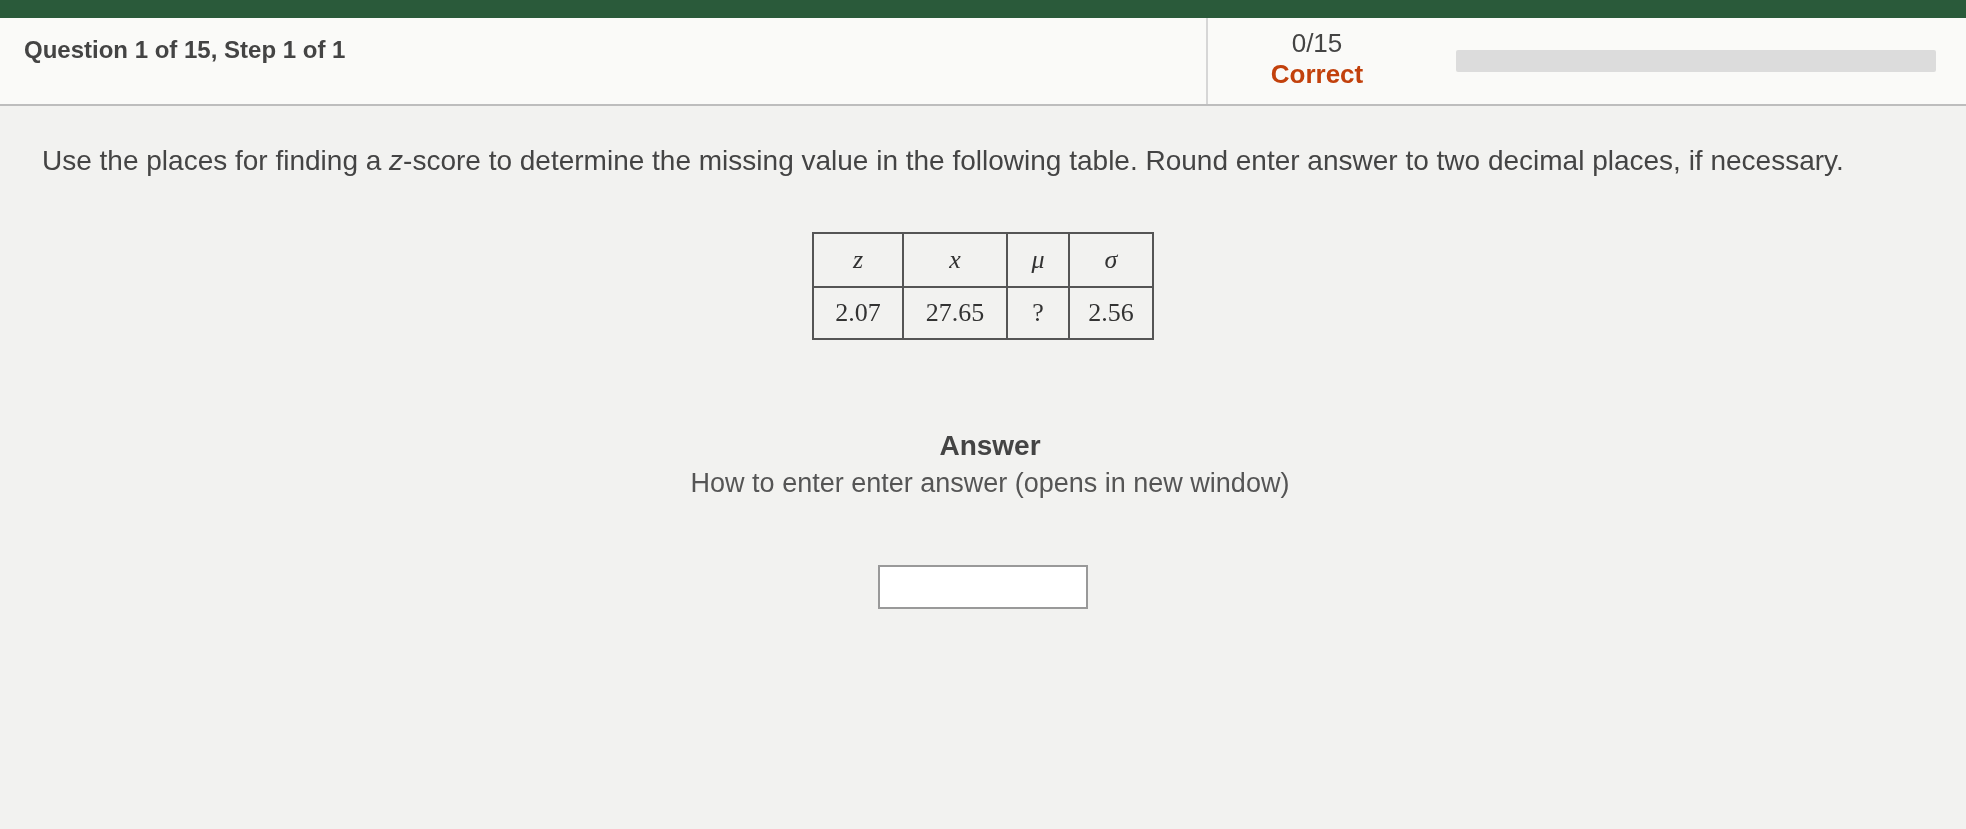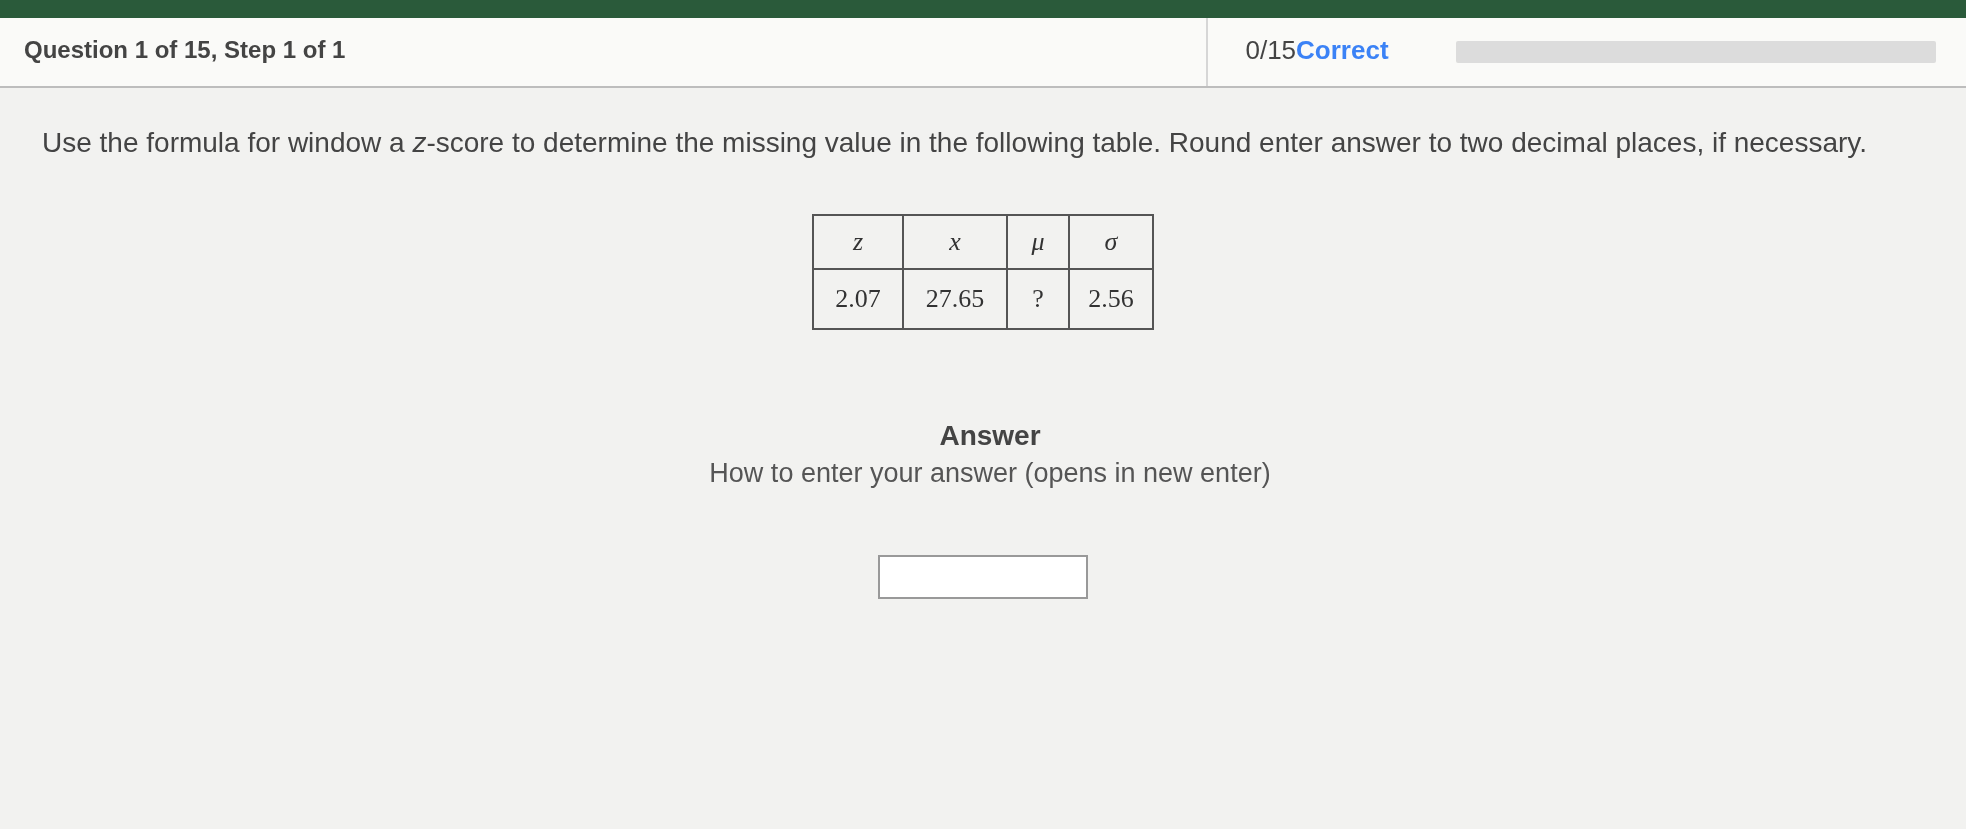--- a/index.html
+++ b/index.html
@@ -22,27 +22,27 @@
     flex: 1;
     padding: 18px 24px 22px 24px;
     font-size: 24px;
     font-weight: 700;
     color: #444;
   }
   .header-score {
     width: 220px;
     border-left: 2px solid #d6d6d6;
     display: flex;
-    flex-direction: row;
+    flex-direction: column;
     align-items: center;
     justify-content: center;
     padding: 10px 0 14px 0;
   }
   .score-num { font-size: 26px; color: #444; font-weight: 500; }
-  .score-lbl { font-size: 26px; color: #3b82f6; font-weight: 700; }
+  .score-lbl { font-size: 26px; color: #c2410c; font-weight: 700; }
   .header-progress {
     width: 540px;
     display: flex;
     align-items: center;
     justify-content: center;
     padding: 0 30px;
   }
   .progress-track {
     width: 100%;
     height: 22px;
@@ -79,21 +79,21 @@
     font-weight: 400;
     height: 54px;
     padding: 0 18px;
     font-family: Georgia, "Times New Roman", serif;
   }
   table.ztab th.col-z { width: 90px; }
   table.ztab th.col-x { width: 104px; }
   table.ztab th.col-mu { width: 62px; }
   table.ztab th.col-sg { width: 84px; }
   table.ztab td {
-    height: 60px;
+    height: 52px;
     font-family: Georgia, "Times New Roman", serif;
   }
   
   .answer-section {
     padding: 70px 28px 10px 42px;
     text-align: center;
   }
   .ans-title {
     font-size: 28px;
     font-weight: 700;
@@ -132,21 +132,21 @@
   <div class="header-score">
     <div class="score-num">0/15</div>
     <div class="score-lbl">Correct</div>
   </div>
   <div class="header-progress">
     <div class="progress-track"></div>
   </div>
 </div>
 
 <div class="question-body">
-  <span>Use the formula for window a </span><span class="z-ital">z</span><span>-score to determine the missing value in the following table. Round enter answer to two decimal places, if necessary.</span>
+  <span>Use the places for finding a </span><span class="z-ital">z</span><span>-score to determine the missing value in the following table. Round enter answer to two decimal places, if necessary.</span>
 </div>
 
 <div class="table-wrap">
   <table class="ztab">
     <tbody>
         <tr>
       <th class="col-z">z</th>
       <th class="col-x">x</th>
       <th class="col-mu">μ</th>
       <th class="col-sg">σ</th>
@@ -156,18 +156,18 @@
       <td>27.65</td>
       <td>?</td>
       <td>2.56</td>
     </tr>
   </tbody>
     </table>
 </div>
 
 <div class="answer-section">
   <div class="ans-title">Answer</div>
-  <a class="ans-link">How to enter your answer (opens in new enter)</a>
+  <a class="ans-link">How to enter enter answer (opens in new window)</a>
 </div>
 
 <div class="input-wrap">
   <input type="text" class="ans-input" value="" style="">
 </div>
 
 </body></html>

